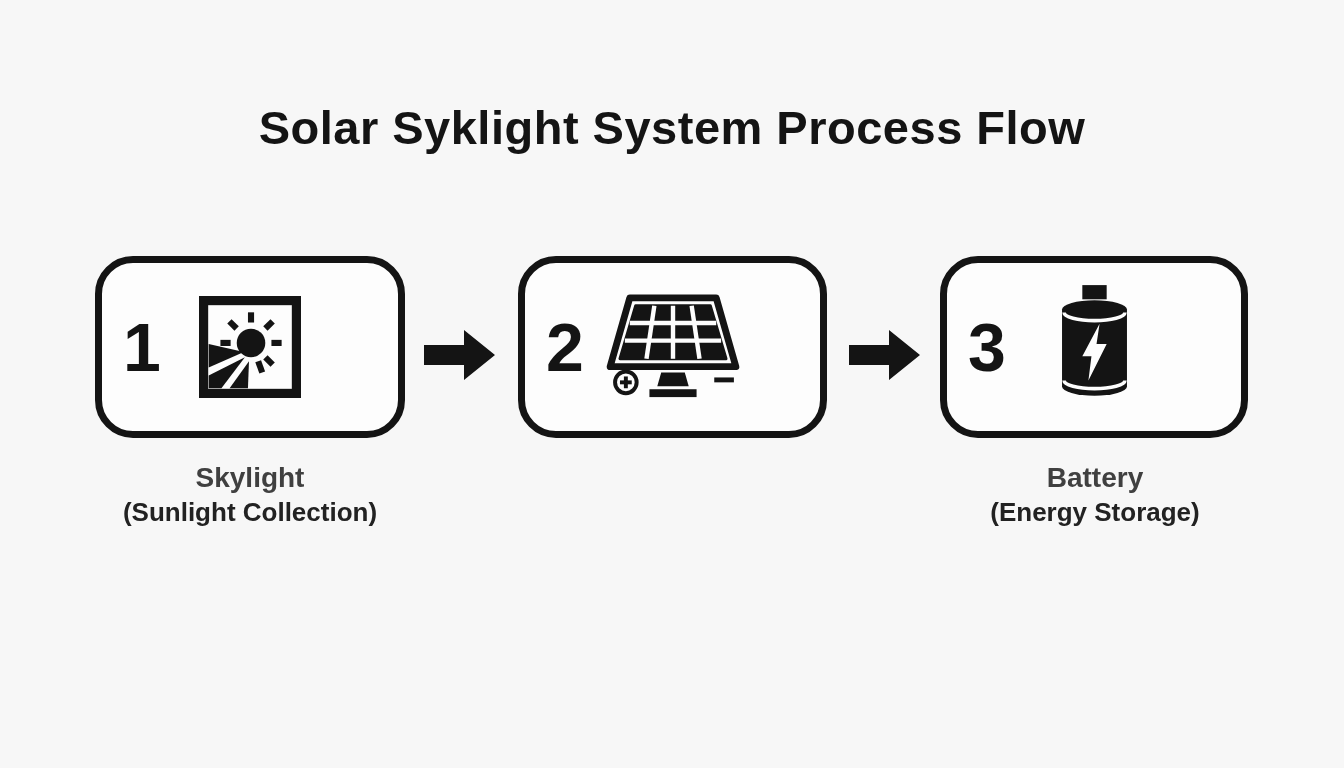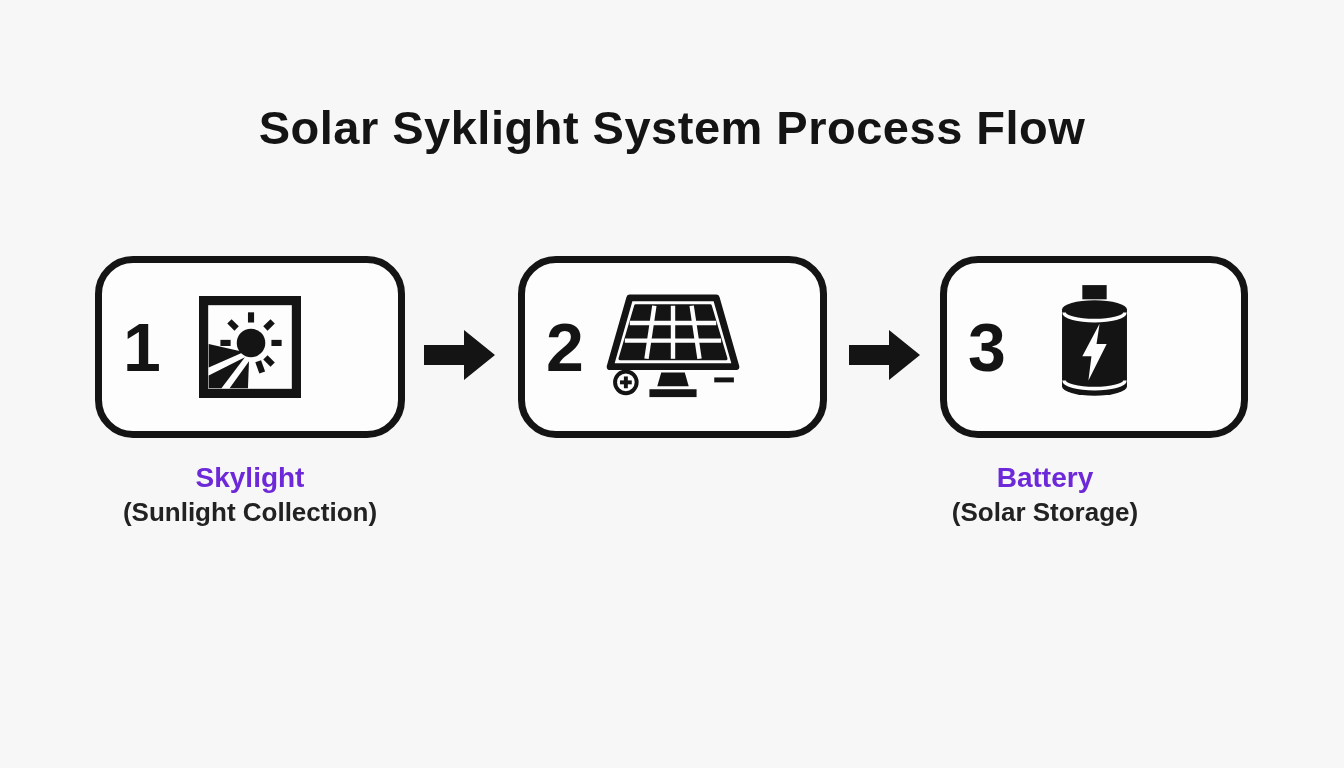--- a/index.html
+++ b/index.html
@@ -60,26 +60,26 @@
   #arrow-1 { left: 424px; }
   #arrow-2 { left: 849px; }
   .step-label {
     position: absolute;
     top: 461px;
     width: 400px;
     text-align: center;
   }
   #step-label-1 { left: 50px;  }
   #step-label-2 { left: 472px; }
-  #step-label-3 { left: 845px; }
+  #step-label-3 { left: 895px; }
   .step-label .main {
     font-size: 28px;
     font-weight: 700;
     line-height: 34px;
-    color: #6d28d9;
+    color: #404040;
   }
   .step-label .sub {
     font-size: 26px;
     font-weight: 700;
     line-height: 34px;
     color: #222222;
   }
 </style>
 </head>
 <body>
@@ -159,16 +159,16 @@
       </svg>
     </div>
   </div>
 
   <div class="step-label" id="step-label-1">
     <div class="main">Skylight</div>
     <div class="sub">(Sunlight Collection)</div>
   </div>
   <div class="step-label" id="step-label-3">
     <div class="main">Battery</div>
-    <div class="sub">(Solar Storage)</div>
+    <div class="sub">(Energy Storage)</div>
   </div>
 
 </div>
 
 </body></html>

